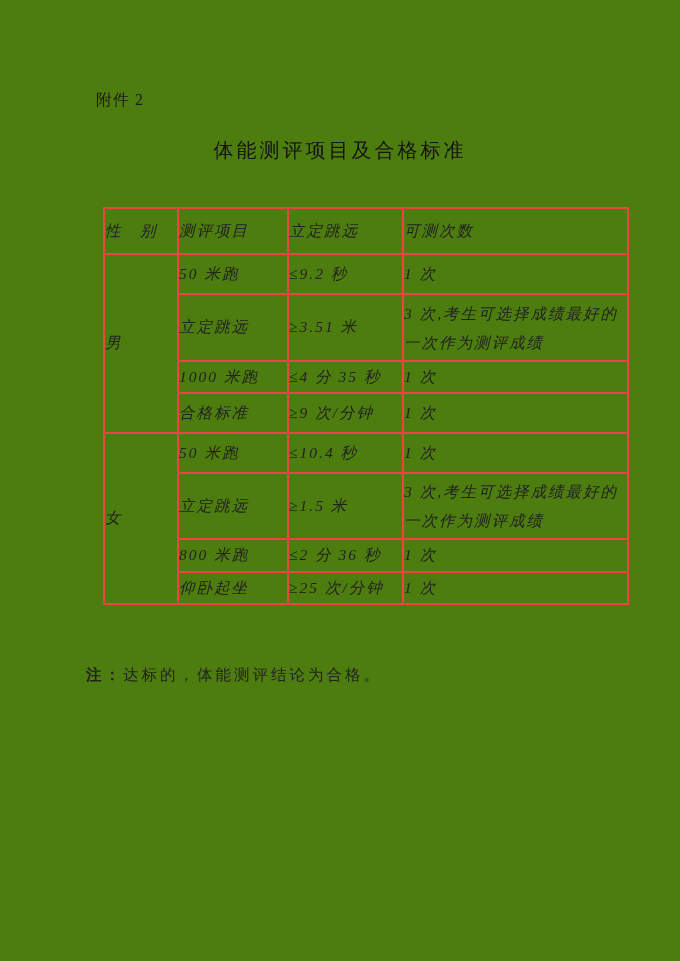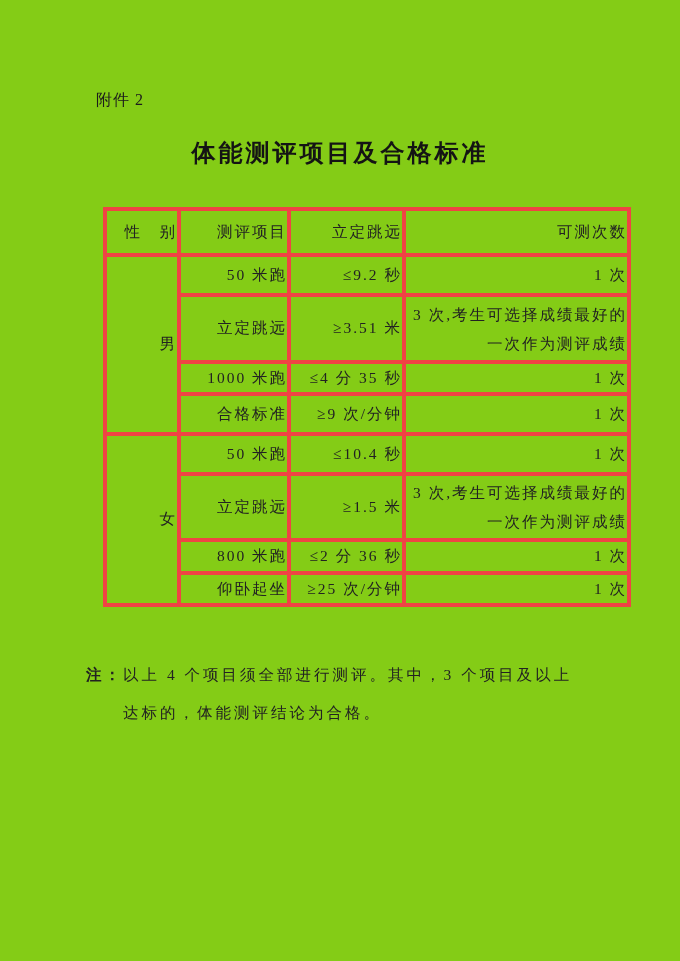--- a/index.html
+++ b/index.html
@@ -5,62 +5,63 @@
   * { margin: 0; padding: 0; box-sizing: border-box; }
   html, body { background: #ffffff; }
   body {
     font-family: "Liberation Serif", "DejaVu Serif", serif;
     color: #1c1c1c;
   }
   .page {
     position: relative;
     width: 680px;
     height: 961px;
-    background: #84cc16;
+    background: #4d7c0f;
     overflow: hidden;
   }
   .attachment-label {
     position: absolute;
     left: 96px;
     top: 90px;
     font-size: 16px;
     letter-spacing: 1px;
     color: #1c1c1c;
   }
   .doc-title {
     position: absolute;
     left: 0;
     top: 137px;
     width: 680px;
     text-align: center;
-    font-size: 24px;
-    font-weight: bold;
+    font-size: 20px;
+    font-weight: normal;
     letter-spacing: 3px;
     color: #141414;
   }
   table.standards {
     position: absolute;
     left: 103px;
     top: 207px;
     border-collapse: collapse;
     table-layout: fixed;
     width: 524px;
   }
   table.standards th,
   table.standards td {
-    border: 4px solid #ef4444;
-    text-align: right;
+    border: 2px solid #ef4444;
+    text-align: left;
     vertical-align: middle;
     font-size: 15.5px;
     font-weight: normal;
     letter-spacing: 2px;
     color: #222222;
     padding: 0;
     overflow: visible;
     white-space: nowrap;
+    font-style: italic;
   }
   .col-gender   { width: 74px;  }
   .col-item     { width: 110px; }
   .col-standard { width: 115px; }
   .col-attempts { width: 225px; }
   tr.row-header { height: 46px; }
   tr.row-n      { height: 40px; }
   tr.row-n39    { height: 32px; }
   tr.row-tall   { height: 67px; }
   tr.row-tall2  { height: 66px; }
@@ -157,18 +158,17 @@
         <td>仰卧起坐</td>
         <td>≥25 次/分钟</td>
         <td>1 次</td>
       </tr>
     </tbody>
   </table>
 
   <div class="note">
     <span class="note-label">注：</span>
     <div class="note-lines">
-      <div>以上 4 个项目须全部进行测评。其中，3 个项目及以上</div>
       <div>达标的，体能测评结论为合格。</div>
     </div>
   </div>
 
 </div>
 
 </body></html>

